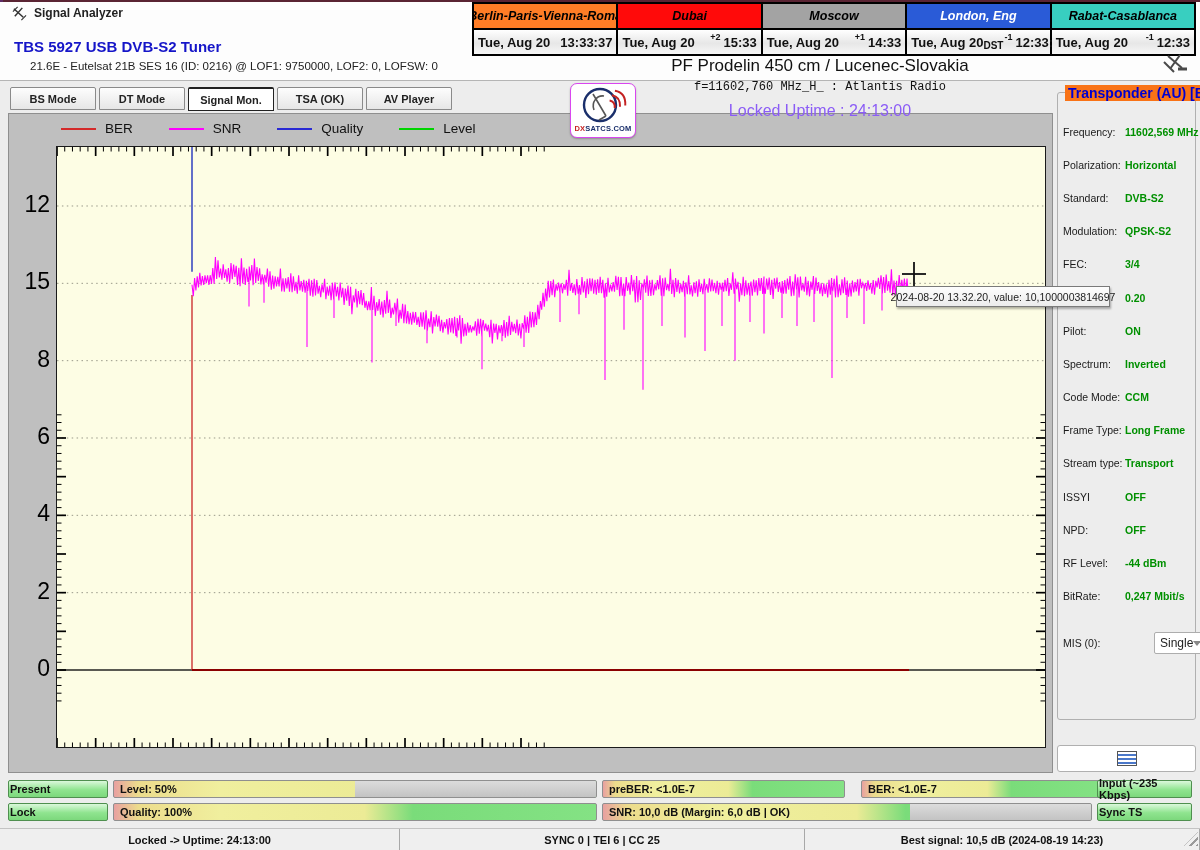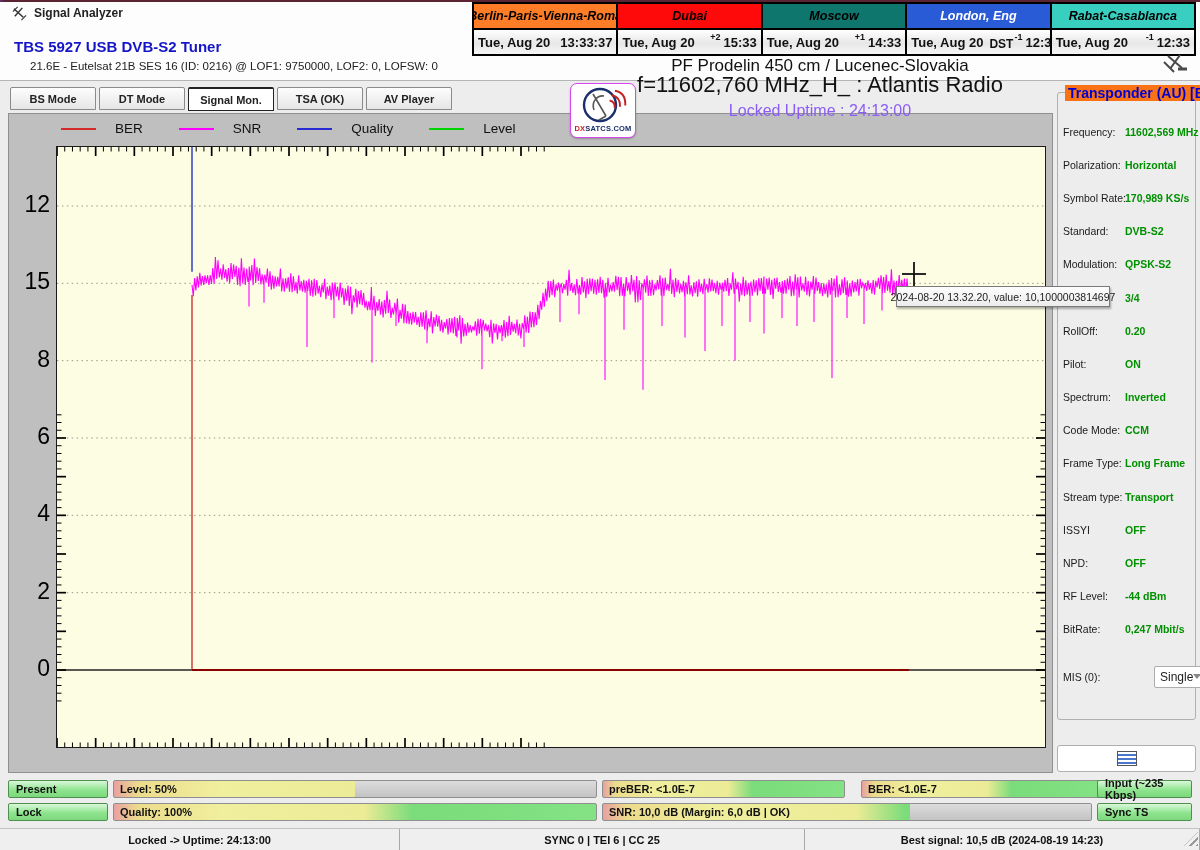--- a/index.html
+++ b/index.html
@@ -21,43 +21,43 @@
   
   #clocks{left:472px;top:2px;width:720px;border:2px solid #000;display:flex;background:#fff;}
   .clock{flex:1 1 0;border-right:2px solid #000;min-width:0;}
   .clock:last-child{border-right:none;}
   .clock .hdr{height:24px;display:flex;align-items:center;justify-content:center;
     font-size:12.5px;font-weight:bold;font-style:italic;border-bottom:2px solid #000;white-space:nowrap;overflow:hidden;}
   .clock .tm{height:24px;display:flex;align-items:center;background:linear-gradient(#ffffff,#e7e7e7 55%,#f6f6f6);
     font-size:13px;font-weight:bold;padding:0 4px;white-space:nowrap;}
   .clock .day{flex:0 0 auto;}
   .clock .sp{flex:1 1 auto;}
-  .clock .tzl{font-size:12px;align-self:flex-end;margin:0 0 3px 6px;}
+  .clock .tzl{font-size:10px;align-self:flex-end;margin:0 0 3px 0;}
   .clock .tz{font-size:9px;align-self:flex-start;margin:2px 3px 0 1px;}
   .clock .time{flex:0 0 auto;}
   #corner-icon{left:1160px;top:52px;}
   
   #hdr-site{left:620px;top:56px;width:400px;text-align:center;font-size:17px;color:#111;}
-  #hdr-freq{left:620px;top:72px;width:400px;text-align:center;font-size:22px;color:#111;z-index:5;}
+  #hdr-freq{left:620px;top:80px;width:400px;text-align:center;font-size:12px;color:#111;z-index:5;font-family:Liberation Mono, monospace;}
   #hdr-uptime{left:620px;top:102px;width:400px;text-align:center;font-size:16px;color:#8b5cf6;z-index:5;}
   
   #logo{left:570px;top:83px;width:64px;height:53px;background:#fff;border:1px solid #d946ef;border-radius:7px;
     box-shadow:0 1px 2px rgba(0,0,0,.25);z-index:6;display:flex;flex-direction:column;align-items:center;}
   #logo .txt{font-size:7.5px;font-weight:bold;letter-spacing:.2px;margin-top:-2px;}
   #logo .dx{color:#c42222;} #logo .rest{color:#1a2f6b;}
   
   #tabs{left:10px;top:87px;display:flex;gap:3px;}
   .tab{width:84px;height:21px;display:flex;align-items:center;justify-content:center;
     font-size:11px;font-weight:bold;color:#222;background:linear-gradient(#fdfdfd,#e6e6e6);
     border:1px solid #8a8a8a;border-radius:2px 2px 0 0;cursor:pointer;}
   .tab.active{background:#fff;border:1px solid #222;border-top-width:2px;}
   
   #chart{left:8px;top:113px;width:1043px;height:658px;background:#bfbfbf;border:1px solid #8f8f8f;z-index:1;}
   #legend{position:absolute;left:52px;top:7px;display:flex;align-items:center;gap:10px;}
-  .leg-item{display:flex;align-items:center;gap:19px;margin-right:26px;}
+  .leg-item{display:flex;align-items:center;gap:9px;margin-right:26px;}
   .leg-swatch{width:35px;height:0;border-top:2px solid #000;}
   .leg-label{font-size:13.5px;color:#111;}
   #plot{position:absolute;left:47px;top:32px;width:988px;height:600px;background:#fdfde4;border:1px solid #1a1a1a;}
   .ylab{position:absolute;width:36px;text-align:right;font-size:23px;font-weight:500;color:#000;line-height:1;}
   #tooltip{position:absolute;left:887px;top:172px;width:212px;height:19px;background:linear-gradient(#fdfdfd,#ececec);
     border:1px solid #7a7a7a;box-shadow:1px 2px 2px rgba(0,0,0,.3);font-size:10.5px;color:#222;
     display:flex;align-items:center;justify-content:center;z-index:8;white-space:nowrap;}
   
   #tp-panel{left:1057px;top:92px;width:137px;height:626px;background:#ededed;border:1px solid #b0b0b0;border-radius:3px;}
   #tp-title{position:absolute;left:7px;top:-8px;background:#f97316;padding:0 3px;font-size:14px;font-weight:bold;color:#0000d0;white-space:nowrap;}
@@ -69,21 +69,21 @@
   .tp-select{margin-left:2px;width:62px;height:20px;background:#fff;border:1px solid #adadad;border-radius:2px;
     display:flex;align-items:center;justify-content:space-between;padding:0 5px;font-size:12px;color:#222;cursor:pointer;}
   .chev{width:0;height:0;border-left:4px solid transparent;border-right:4px solid transparent;border-top:5px solid #888;}
   #tp-button{left:1057px;top:745px;width:137px;height:25px;background:#fff;border:1px solid #b0b0b0;border-radius:3px;
     display:flex;align-items:center;justify-content:center;cursor:pointer;}
   #tp-button .icon{width:18px;height:13px;border:1px solid #555;
     background:repeating-linear-gradient(#ffffff 0 2px,#4a77c9 2px 4px);}
   
   .badge{position:absolute;height:18px;background:linear-gradient(#dbf8db,#8fe48f 55%,#7cd87c);
     border:1px solid #4f8f4f;border-radius:2px;display:flex;align-items:center;
-    font-size:11px;font-weight:bold;color:#111;padding-left:7px;box-sizing:border-box;}
+    font-size:11px;font-weight:bold;color:#111;padding-left:1px;box-sizing:border-box;}
   .pbar{position:absolute;height:18px;border:1px solid #8f8f8f;border-radius:2px;box-sizing:border-box;
     background:linear-gradient(to right,#e8a0a0 0%,#ecdc8c 5%,#f0ef9e 22%,#eceb96 52%,#7adc7a 62%,#84e284 100%);overflow:hidden;}
   .pbar .unfill{position:absolute;top:0;right:0;bottom:0;background:linear-gradient(#dcdcdc,#c3c3c3);}
   .pbar .lbl{position:absolute;left:6px;top:0;bottom:0;display:flex;align-items:center;
     font-size:11px;font-weight:bold;color:#111;white-space:nowrap;}
   
   #statusbar{left:0;right:0;top:828px;height:22px;background:#efefef;border-top:1px solid #c3c3c3;display:flex;}
   .sb-sec{display:flex;align-items:center;justify-content:center;font-size:11px;font-weight:bold;color:#111;
     border-right:1px solid #a8a8a8;box-sizing:border-box;}
   #sb-grip{position:absolute;right:2px;top:832px;width:14px;height:14px;
@@ -120,21 +120,21 @@
     <div class="clock">
       <div class="hdr" style="background: rgb(255, 10, 10); color: rgb(0, 0, 0);">Dubai</div>
       <div class="tm">
         <span class="day">Tue, Aug 20</span>
         <span class="sp"></span>
         <span class="tz">+2</span>
         <span class="time">15:33</span>
       </div>
     </div>
     <div class="clock">
-      <div class="hdr" style="background: #0f766e; color: rgb(0, 0, 0); text-align: right;">Moscow</div>
+      <div class="hdr" style="background: #a3a3a3; color: rgb(0, 0, 0); text-align: right;">Moscow</div>
       <div class="tm">
         <span class="day">Tue, Aug 20</span>
         <span class="sp"></span>
         <span class="tz">+1</span>
         <span class="time">14:33</span>
       </div>
     </div>
     <div class="clock">
       <div class="hdr" style="background: rgb(42, 91, 215); color: rgb(255, 255, 255);">London, Eng</div>
       <div class="tm">
@@ -438,24 +438,20 @@
   <div id="tp-rows">
       <div class="tp-row">
         <span class="tp-label">Frequency:</span>
         <span class="tp-value">11602,569 MHz</span>
       </div>
       <div class="tp-row">
         <span class="tp-label">Polarization:</span>
         <span class="tp-value">Horizontal</span>
       </div>
       <div class="tp-row">
-        <span class="tp-label">Symbol Rate:</span>
-        <span class="tp-value">170,989 KS/s</span>
-      </div>
-      <div class="tp-row">
         <span class="tp-label">Standard:</span>
         <span class="tp-value">DVB-S2</span>
       </div>
       <div class="tp-row">
         <span class="tp-label">Modulation:</span>
         <span class="tp-value">QPSK-S2</span>
       </div>
       <div class="tp-row">
         <span class="tp-label">FEC:</span>
         <span class="tp-value">3/4</span>

